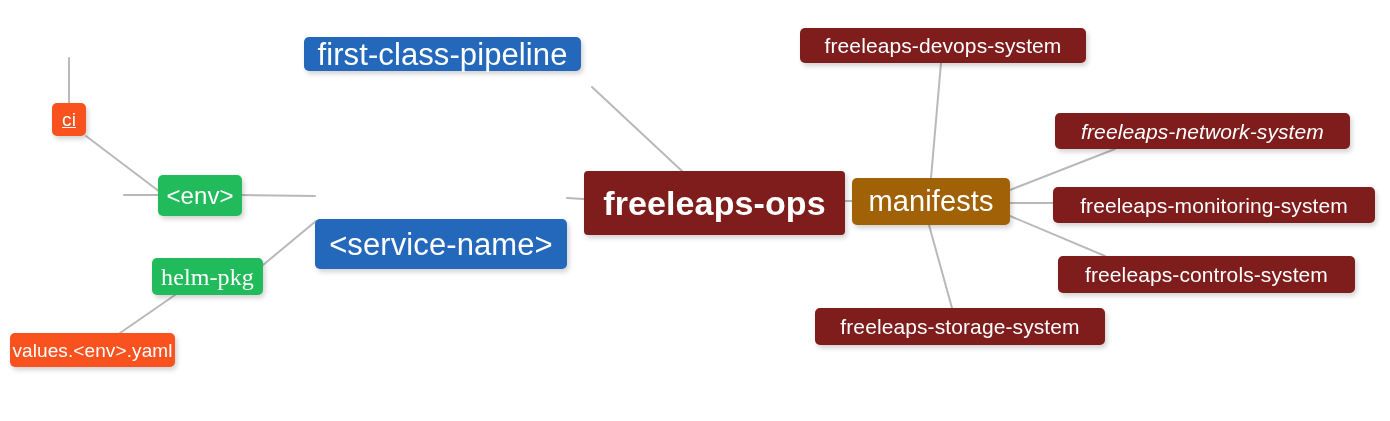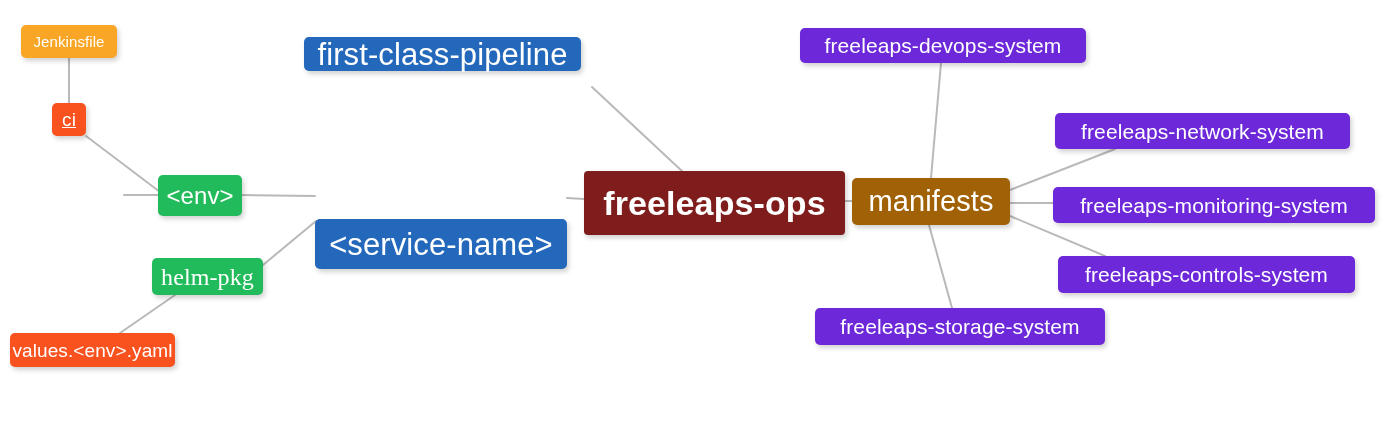--- a/index.html
+++ b/index.html
@@ -52,21 +52,21 @@
     font-weight: bold;
   }
   .node.blue {
     background: #a16207;
   }
   .node.blue-lg {
     background: #2368ba;
     font-size: 31px;
   }
   .node.green {
-    background: #6d28d9;
+    background: #7f1d1d;
     font-size: 21px;
   }
   .node.green-md {
     background: #22bb5b;
     font-size: 24px;
   }
   .node.orange {
     background: #f9a626;
     font-size: 15px;
   }
@@ -95,23 +95,20 @@
     <path class="edge" d="M 567 198 L 584 199"></path>
     <path class="edge" d="M 592 87 L 683 172"></path>
     <path class="edge" d="M 845 201 L 852 201"></path>
     <path class="edge" d="M 931 178 L 941 63"></path>
     <path class="edge" d="M 1010 190 L 1115 149"></path>
     <path class="edge" d="M 1010 203 L 1053 203"></path>
     <path class="edge" d="M 1010 216 L 1105 256"></path>
     <path class="edge" d="M 929 225 L 952 308"></path>
   </svg>
 
-  <div class="node orange" style="left:21px; top:25px; width:96px; height:33px;">
-    <span>Jenkinsfile</span>
-  </div>
 
   <div class="node red-sm" style="left:52px; top:103px; width:34px; height:33px;">
     <span>ci</span>
   </div>
 
 
   <div class="node green-md" style="left:158px; top:175px; width:84px; height:41px;">
     <span>&lt;env&gt;</span>
   </div>
 
@@ -136,21 +133,21 @@
   </div>
 
   <div class="node blue" style="left:852px; top:178px; width:158px; height:47px; font-size:29px;">
     <span>manifests</span>
   </div>
 
   <div class="node green" style="left:800px; top:28px; width:286px; height:35px;">
     <span>freeleaps-devops-system</span>
   </div>
 
-  <div class="node green" style="left:1055px; top:113px; width:295px; height:36px;">
+  <div class="node green" style="left:1055px; top:113px; width:295px; height:36px;font-style:italic;">
     <span>freeleaps-network-system</span>
   </div>
 
   <div class="node green" style="left:1053px; top:187px; width:322px; height:36px;">
     <span>freeleaps-monitoring-system</span>
   </div>
 
   <div class="node green" style="left:1058px; top:256px; width:297px; height:37px;">
     <span>freeleaps-controls-system</span>
   </div>

